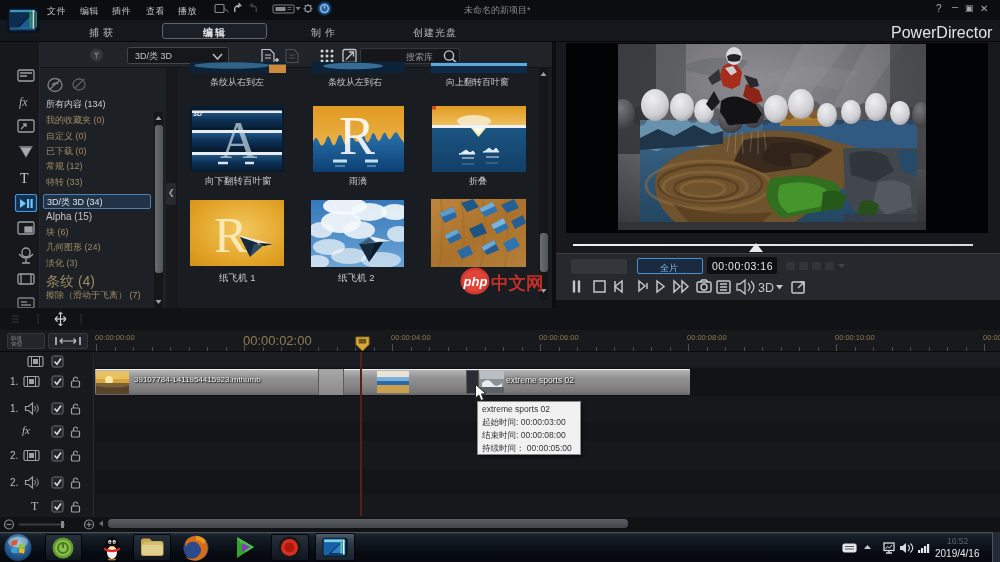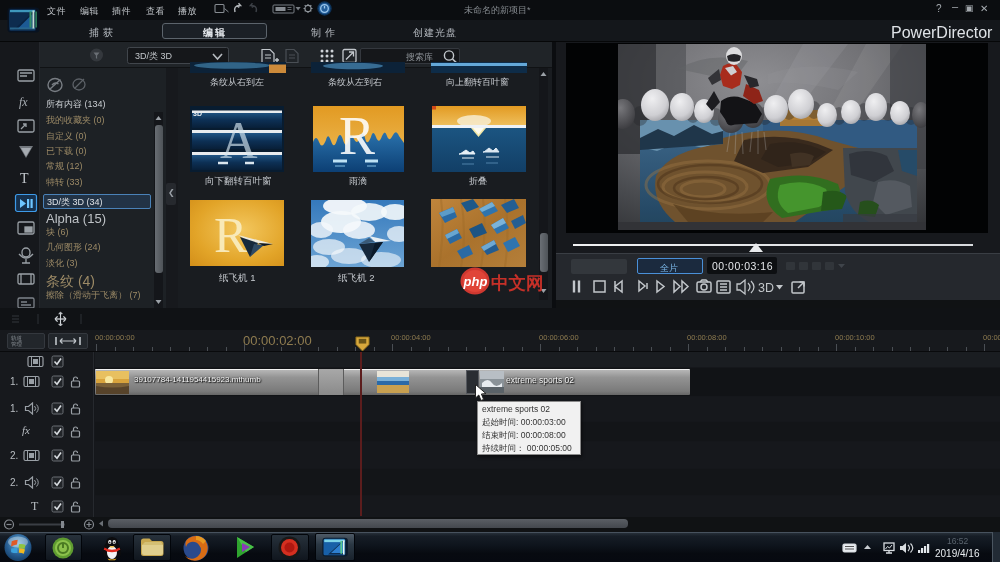--- a/index.html
+++ b/index.html
@@ -158,21 +158,21 @@
   </g>
 </svg>
 <div class="txt" style="left:46px;top:98px;font-size:9px;color:#c9cdd1;">所有内容  (134)</div>
 <div class="txt" style="left:46px;top:114px;font-size:9px;color:#9c8a66;">我的收藏夹  (0)</div>
 <div class="txt" style="left:46px;top:130px;font-size:9px;color:#9c8a66;">自定义  (0)</div>
 <div class="txt" style="left:46px;top:145px;font-size:9px;color:#9c8a66;">已下载  (0)</div>
 <div class="txt" style="left:46px;top:160px;font-size:9px;color:#9c8a66;">常规  (12)</div>
 <div class="txt" style="left:46px;top:176px;font-size:9px;color:#9c8a66;">特转  (33)</div>
 <div class="abs" style="left:43px;top:193.5px;width:108px;height:15px;border:1px solid #4a82b8;background:#223346;border-radius:2px;"></div>
 <div class="txt" style="left:47px;top:196px;font-size:9px;color:#dde1e5;">3D/类 3D  (34)</div>
-<div class="txt" style="left:46px;top:211px;font-size:13px;color:#bec2c6;">Alpha  (15)</div>
+<div class="txt" style="left:46px;top:211px;font-size:10px;color:#bec2c6;">Alpha  (15)</div>
 <div class="txt" style="left:46px;top:226px;font-size:9px;color:#9c8a66;">块  (6)</div>
 <div class="txt" style="left:46px;top:241px;font-size:9px;color:#9c8a66;">几何图形  (24)</div>
 <div class="txt" style="left:46px;top:257px;font-size:9px;color:#9c8a66;">淡化  (3)</div>
 <div class="txt" style="left:46px;top:273px;font-size:14px;color:#9c8a66;">条纹  (4)</div>
 <div class="txt" style="left:46px;top:289px;font-size:9px;color:#9c8a66;">擦除（滑动于飞离）  (7)</div>
 
 <div class="abs" style="left:154px;top:112px;width:9px;height:196px;background:#14161a;"></div>
 <svg class="abs" style="left:154px;top:114px;" width="9" height="8" viewBox="0 0 9 8">
       <path d="M1.5 6 L4.5 2 L7.5 6 Z" fill="#9aa0a6"></path>
     </svg>

